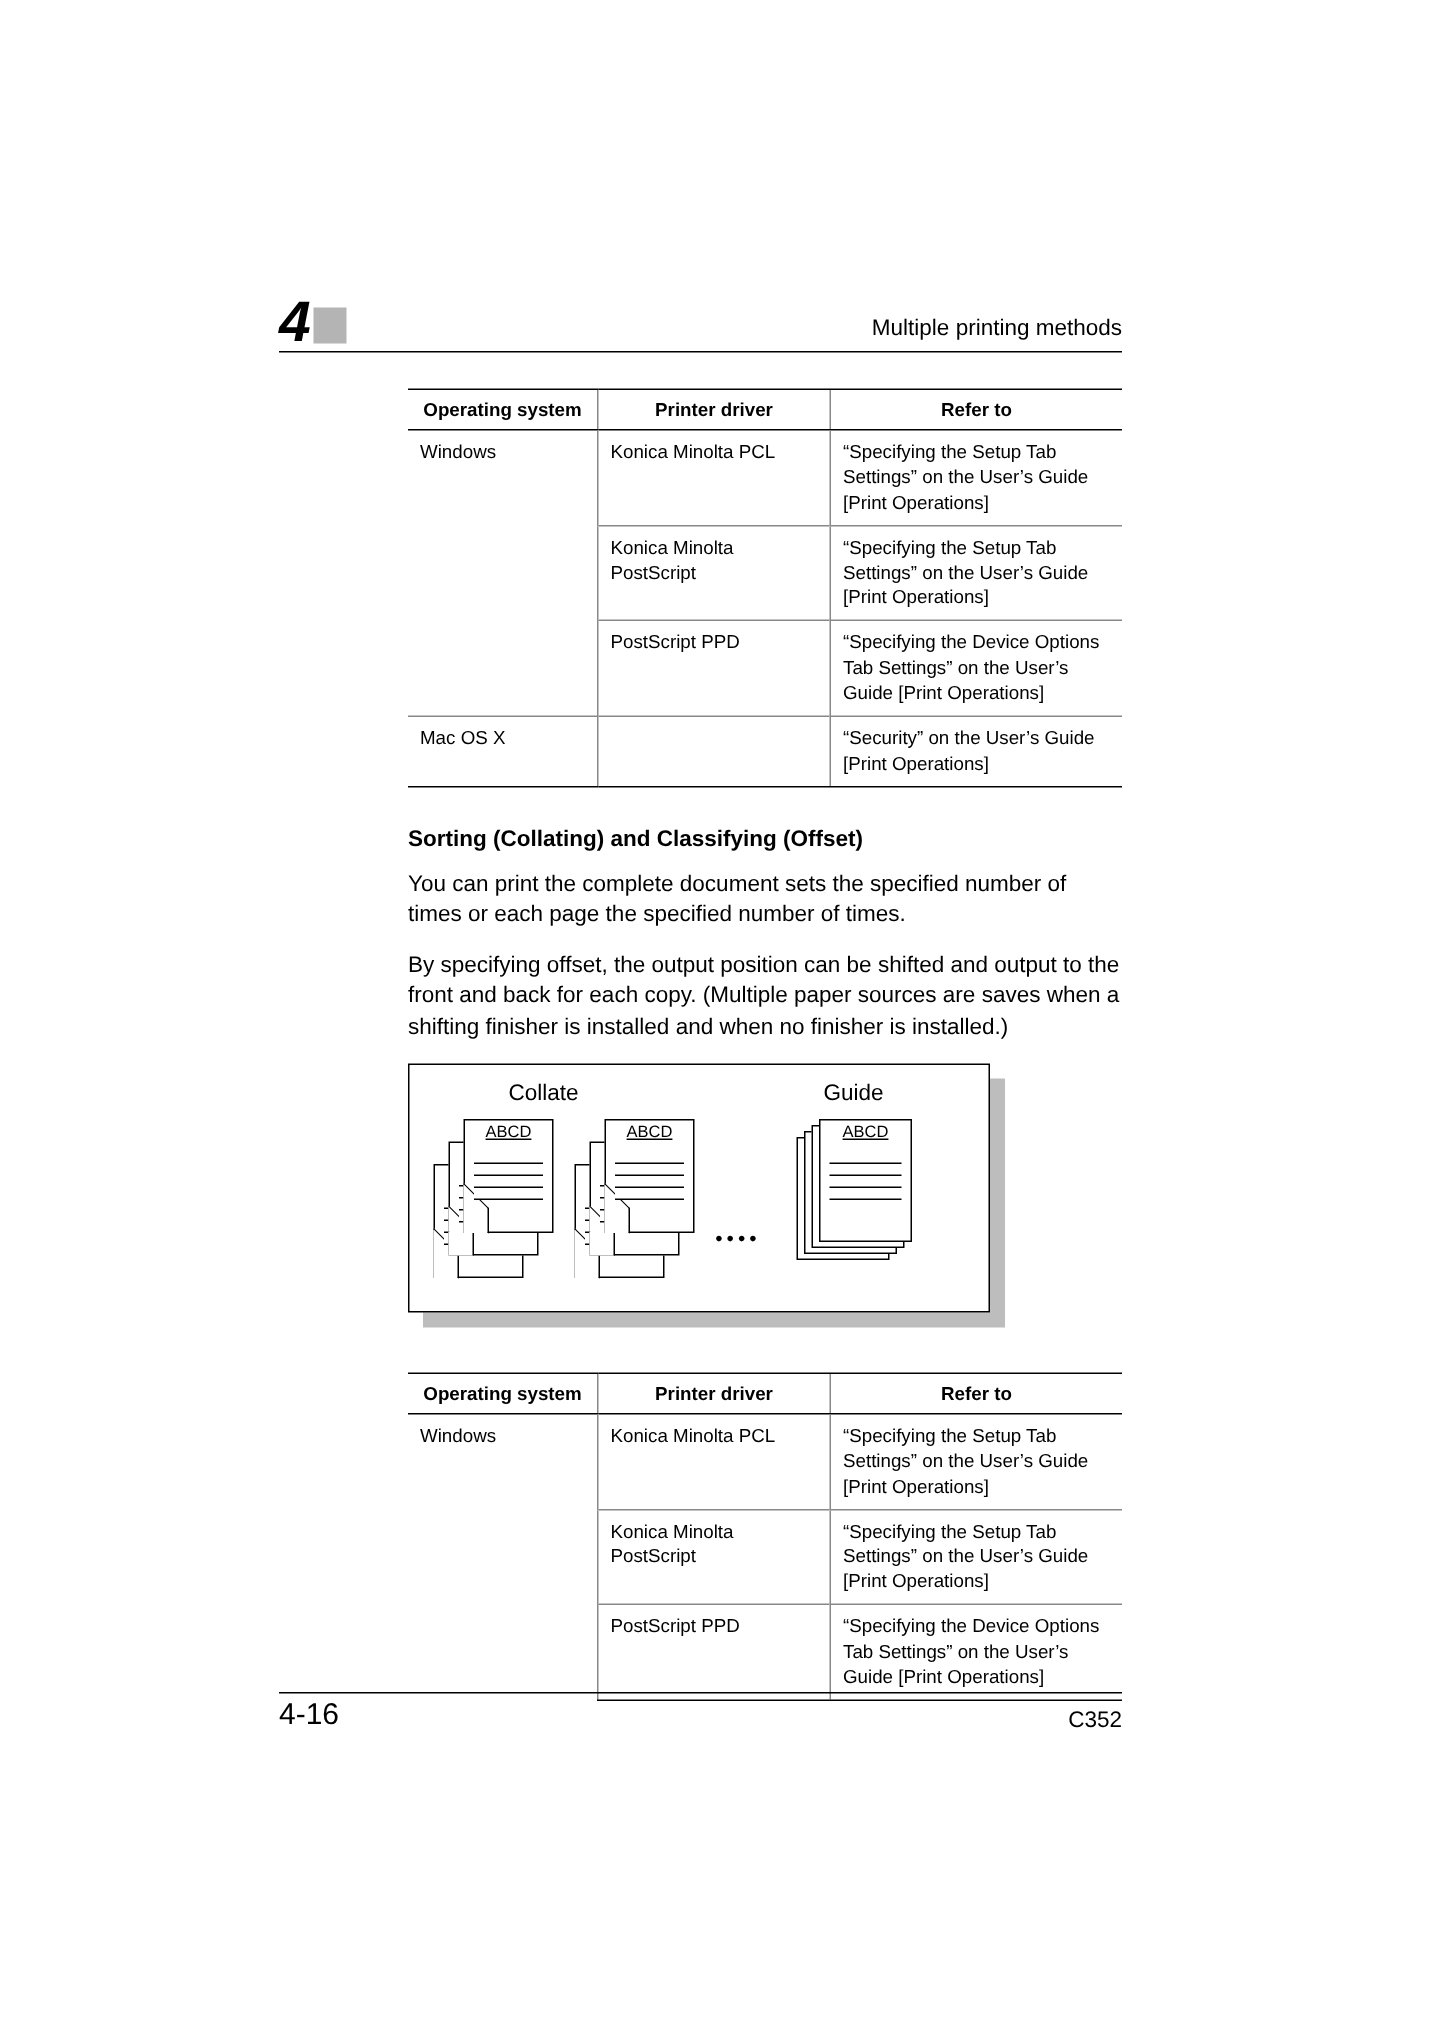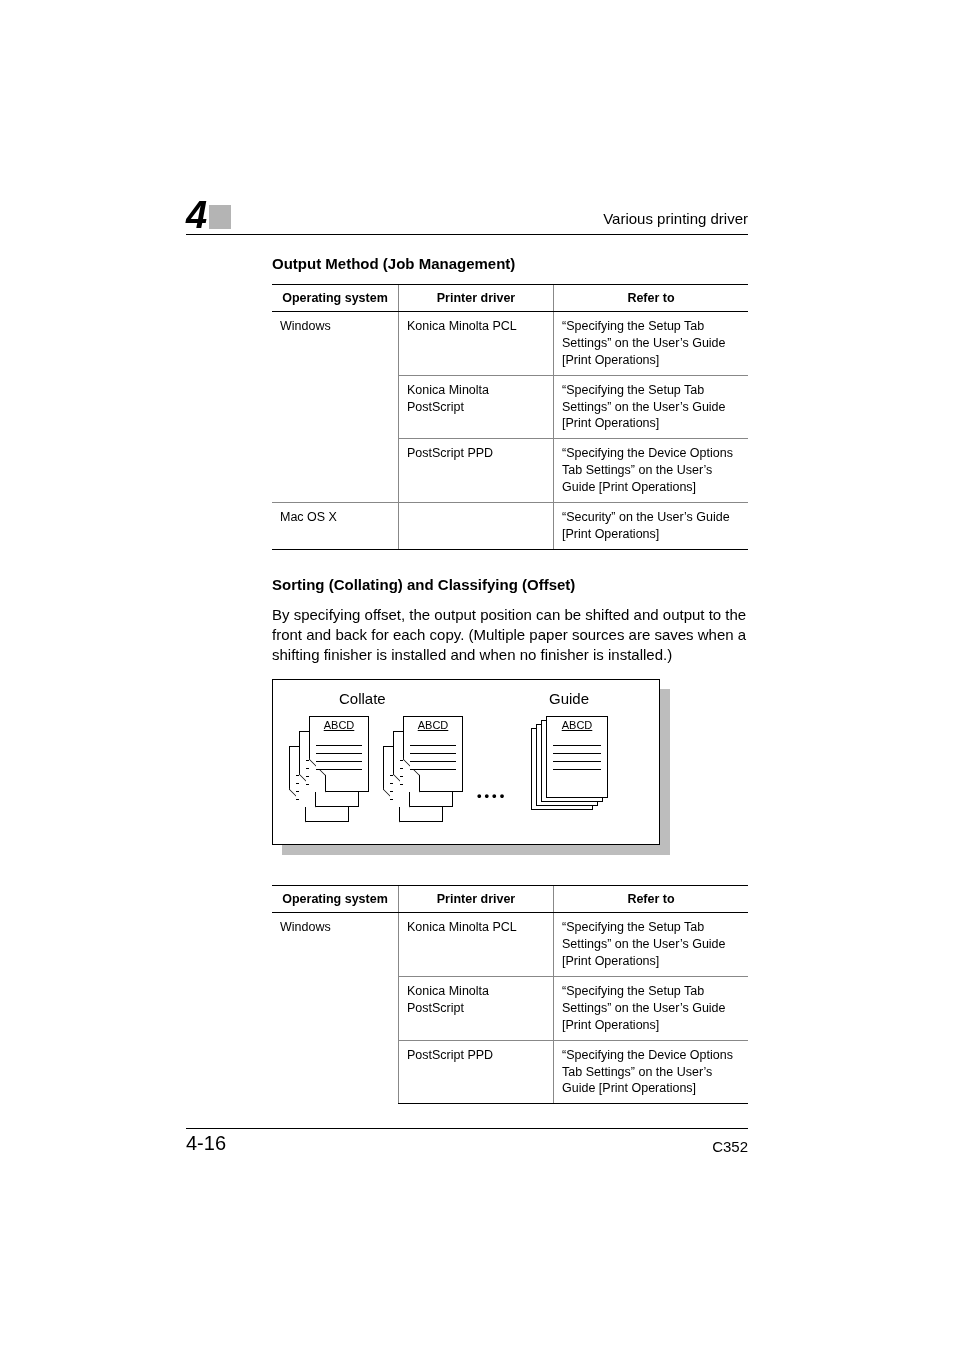--- a/index.html
+++ b/index.html
@@ -222,26 +222,25 @@
 </style>
 </head>
 <body>
 
 <div class="page">
 
   <div class="chapnum-wrap">
     <span class="chapnum">4</span>
     <span class="chapnum-bar"></span>
   </div>
-  <div class="running-head">Various printing driver</div>
+  <div class="running-head">Multiple printing methods</div>
   <div class="head-rule"></div>
 
   <div class="content">
 
-    <div class="h2">Output Method (Job Management)</div>
 
     <table class="spec">
       <thead>
         <tr>
           <th class="col1">Operating system</th>
           <th class="col2 rcell">Printer driver</th>
           <th class="rcell">Refer to</th>
         </tr>
       </thead>
       <tbody>
@@ -261,20 +260,21 @@
         <tr class="sep">
           <td>Mac OS X</td>
           <td class="rcell"></td>
           <td class="rcell">“Security” on the User’s Guide [Print Operations]</td>
         </tr>
       </tbody>
     </table>
 
     <div class="section2">
       <div class="h2">Sorting (Collating) and Classifying (Offset)</div>
+      <div class="para">You can print the complete document sets the specified number of times or each page the specified number of times.</div>
       <div class="para">By specifying offset, the output position can be shifted and output to the front and back for each copy. (Multiple paper sources are saves when a shifting finisher is installed and when no finisher is installed.)</div>
 
       <div class="diagram-wrap">
         <div class="diagram-shadow"></div>
         <div class="diagram">
           <div class="dlabel left">Collate</div>
           <div class="dlabel right">Guide</div>
 
           <div class="docstack" style="left:16px; top:36px;">
             <div class="docpage" style="left:0px; top:30px;">

